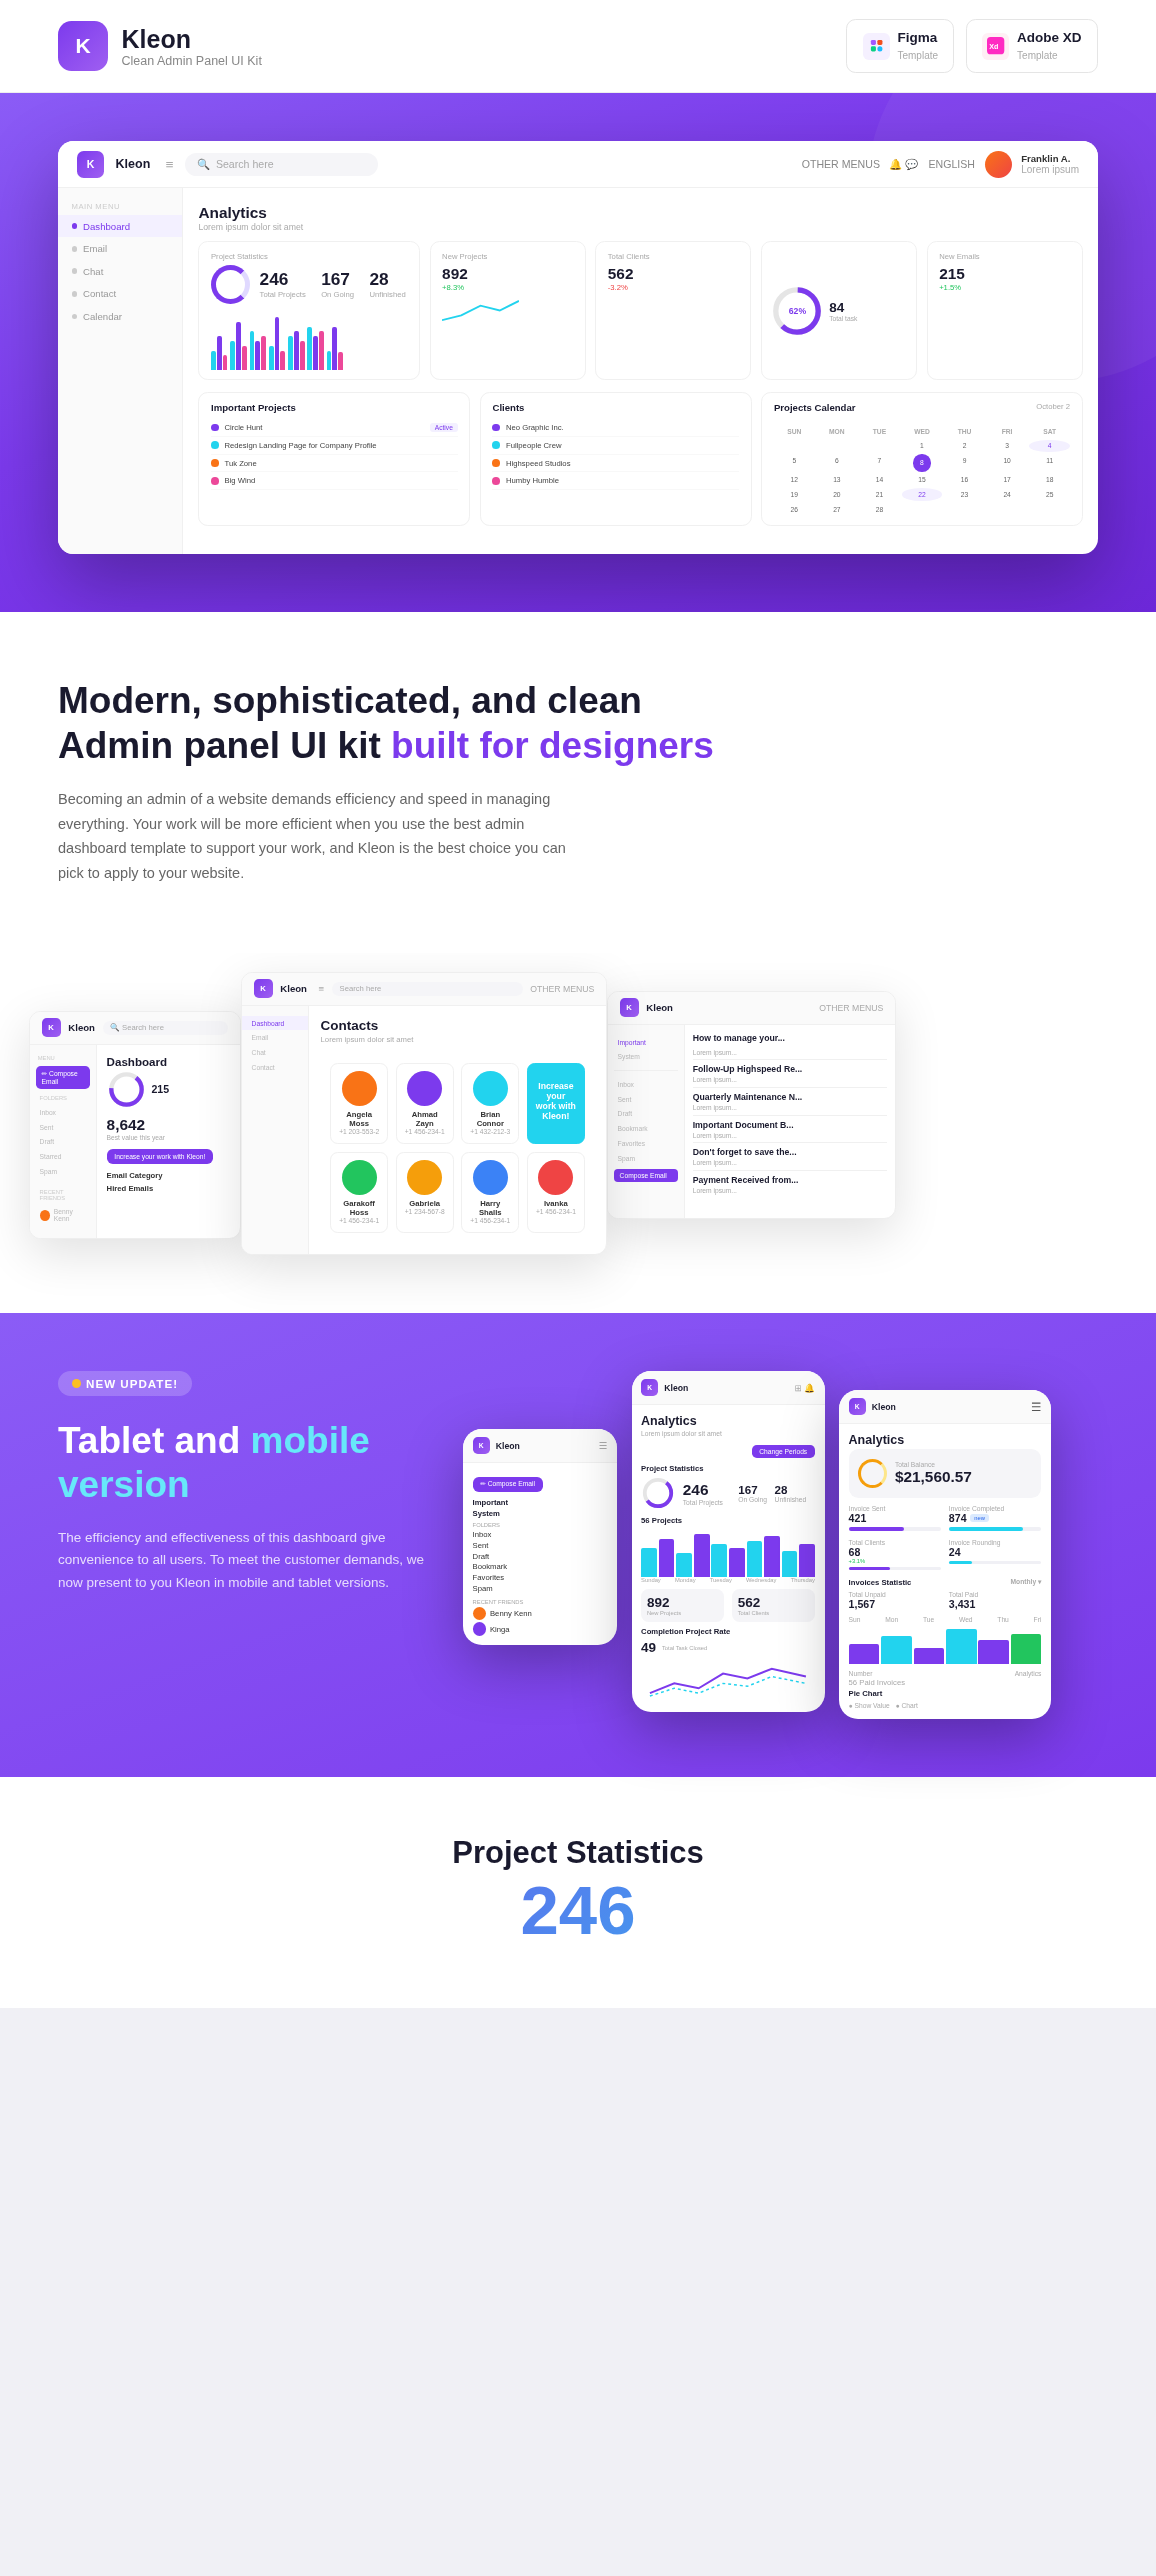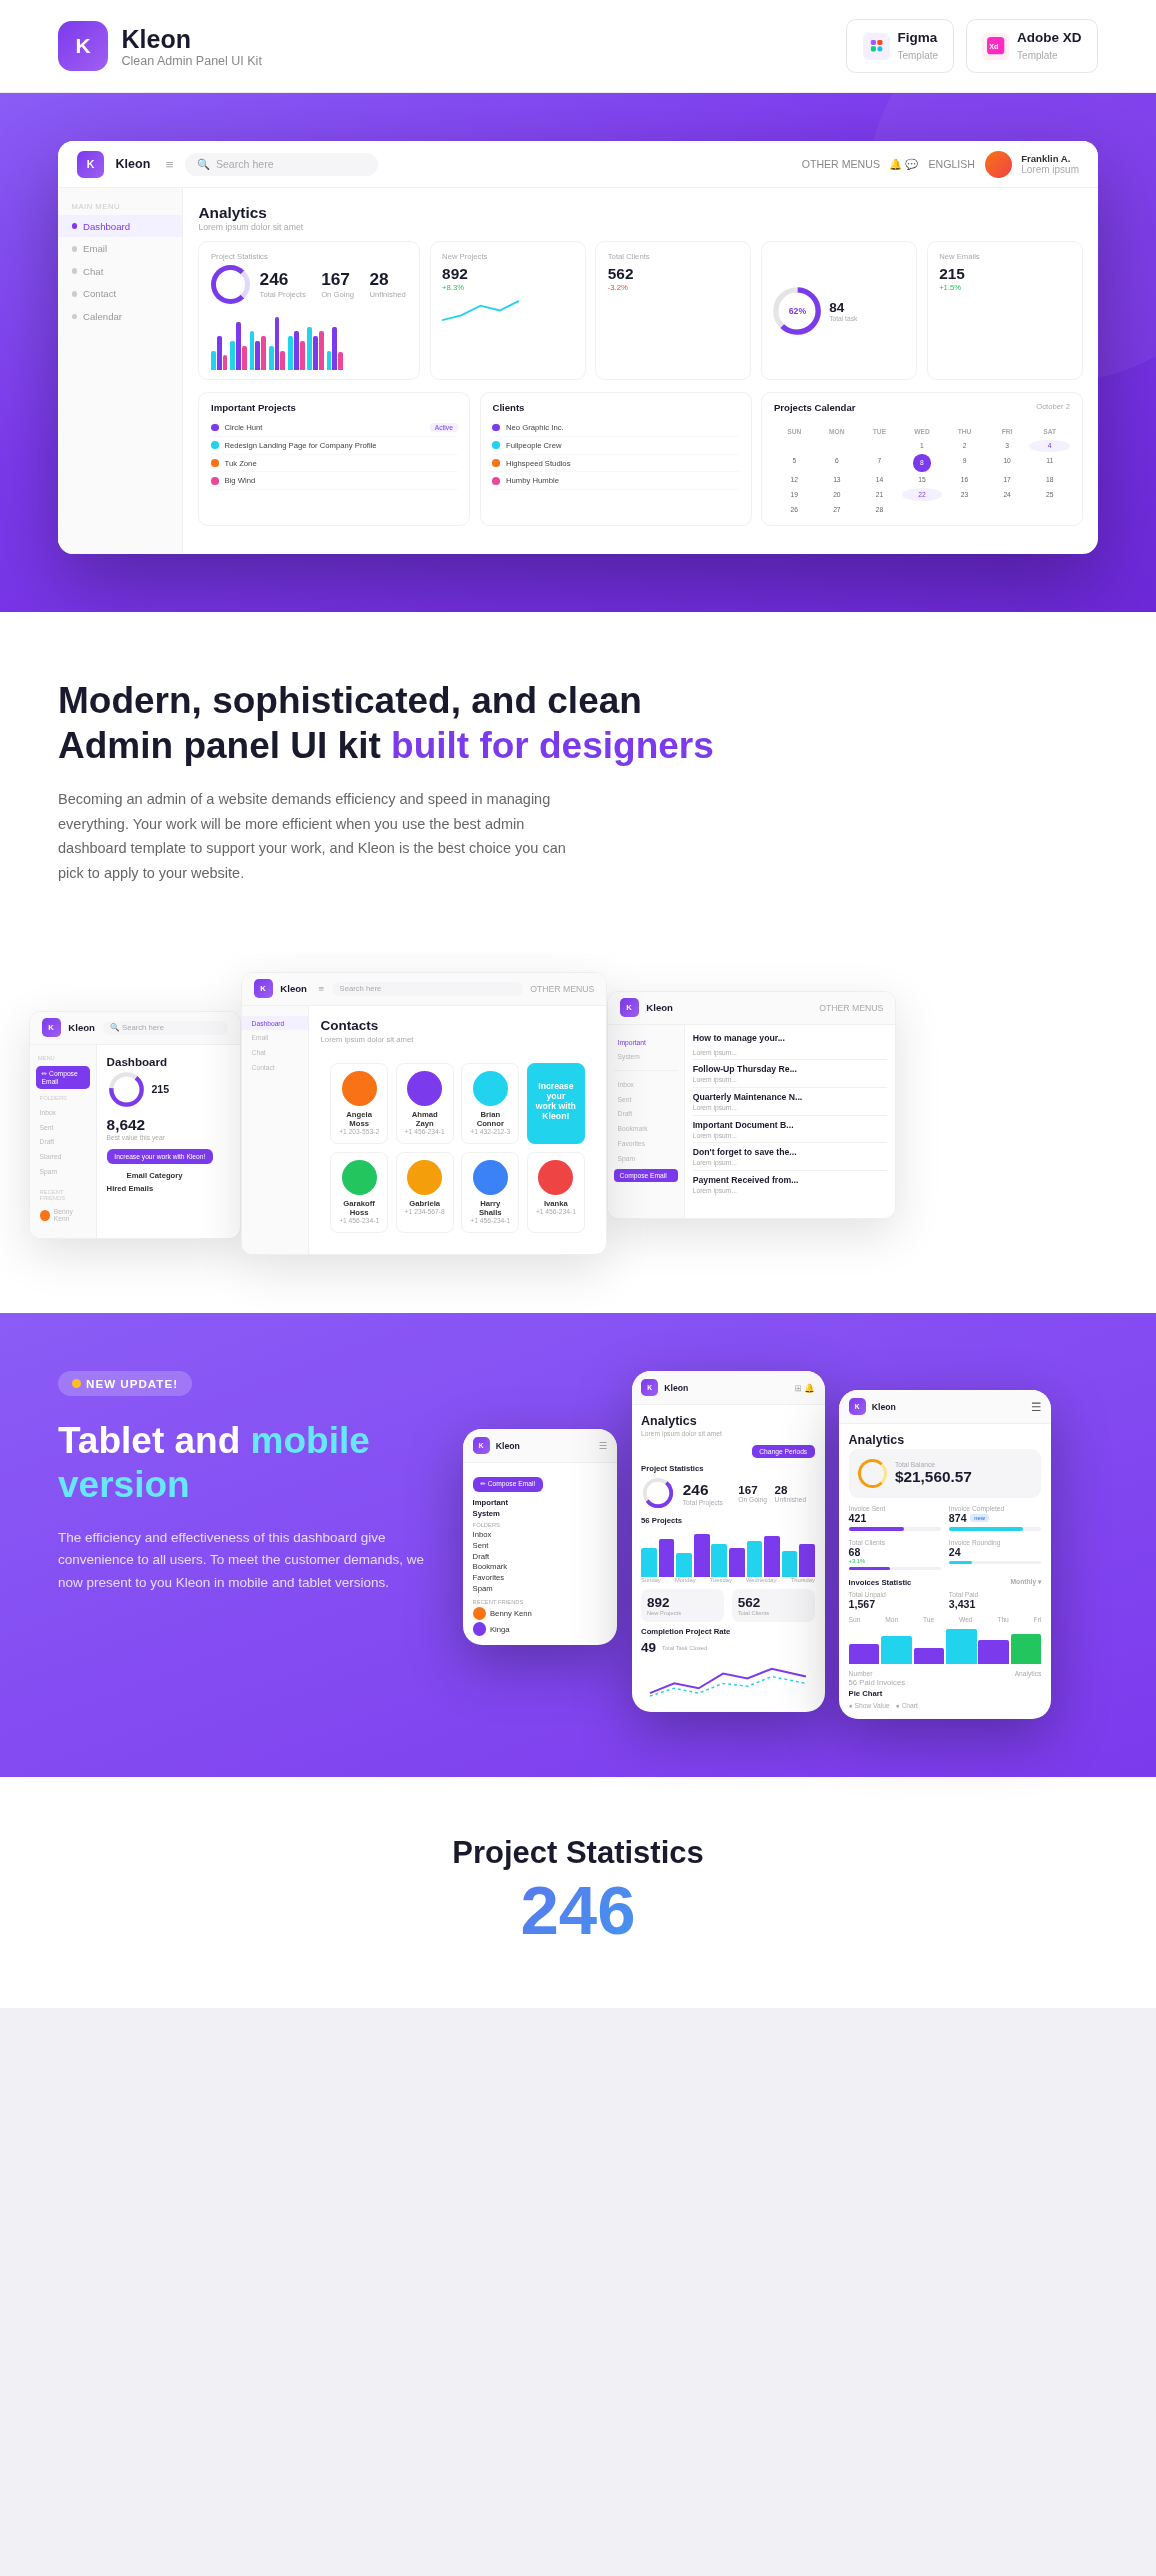--- a/index.html
+++ b/index.html
@@ -1011,21 +1011,21 @@
                 <circle cx="18" cy="18" r="14" fill="none" stroke="#7c3aed" stroke-width="4" stroke-dasharray="70 30" stroke-dashoffset="25"></circle>
               </svg>
             </div>
             <div>
               <div style="font-size:10.6px;font-weight:700;color:#1a1a2e;">215</div>
             </div>
           </div>
           <div style="font-size:15.4px;font-weight:800;color:#1a1a2e;">8,642</div>
           <div style="font-size:6.7px;color:#aaa;margin-bottom:7.7px;">Best value this year</div>
           <div style="background:#7c3aed;color:white;border-radius:5.8px;padding:3.9px 7.7px;font-size:6.7px;display:inline-block;margin-bottom:7.7px;">Increase your work with Kleon!</div>
-          <div style="font-size:7.7px;font-weight:700;color:#333;margin-bottom:3.9px;margin-left:20px;">Email Category</div>
+          <div style="font-size:7.7px;font-weight:700;color:#333;margin-bottom:3.9px;">Email Category</div>
           <div style="font-size:7.7px;font-weight:700;color:#333;margin-bottom:3.9px;">Hired Emails</div>
         </div>
       </div>
     </div>
 
     <div class="screen-mockup screen-mockup-md">
       <div class="screen-topbar">
         <div class="screen-logo-sm">K</div>
         <span class="screen-brand-sm">Kleon</span>
         <span style="font-size:9.6px;color:#aaa;margin-left:3.9px;">≡</span>
@@ -1101,21 +1101,21 @@
           <div class="screen-sidebar-item">Sent</div>
           <div class="screen-sidebar-item">Draft</div>
           <div class="screen-sidebar-item">Bookmark</div>
           <div class="screen-sidebar-item">Favorites</div>
           <div class="screen-sidebar-item">Spam</div>
           <div style="margin:3.9px 5.8px;background:#7c3aed;color:white;border-radius:3.9px;padding:2.9px 5.8px;font-size:6.7px;">Compose Email</div>
         </div>
         <div style="flex:1;padding:7.7px;">
           <div style="font-size:8.7px;font-weight:700;color:#1a1a2e;margin-bottom:5.8px;">How to manage your...</div>
           <div style="font-size:6.7px;color:#aaa;margin-bottom:3.9px;border-bottom:1px solid #f0f0f0;padding-bottom:3.9px;">Lorem ipsum...</div>
-          <div style="font-size:8.7px;font-weight:700;color:#1a1a2e;margin-bottom:1.9px;">Follow-Up Thursday Re...</div>
+          <div style="font-size:8.7px;font-weight:700;color:#1a1a2e;margin-bottom:1.9px;">Follow-Up Highspeed Re...</div>
           <div style="font-size:6.7px;color:#aaa;margin-bottom:3.9px;border-bottom:1px solid #f0f0f0;padding-bottom:3.9px;">Lorem ipsum...</div>
           <div style="font-size:8.7px;font-weight:700;color:#1a1a2e;margin-bottom:1.9px;">Quarterly Maintenance N...</div>
           <div style="font-size:6.7px;color:#aaa;margin-bottom:3.9px;border-bottom:1px solid #f0f0f0;padding-bottom:3.9px;">Lorem ipsum...</div>
           <div style="font-size:8.7px;font-weight:700;color:#1a1a2e;margin-bottom:1.9px;">Important Document B...</div>
           <div style="font-size:6.7px;color:#aaa;margin-bottom:3.9px;border-bottom:1px solid #f0f0f0;padding-bottom:3.9px;">Lorem ipsum...</div>
           <div style="font-size:8.7px;font-weight:700;color:#1a1a2e;margin-bottom:1.9px;">Don't forget to save the...</div>
           <div style="font-size:6.7px;color:#aaa;margin-bottom:3.9px;border-bottom:1px solid #f0f0f0;padding-bottom:3.9px;">Lorem ipsum...</div>
           <div style="font-size:8.7px;font-weight:700;color:#1a1a2e;margin-bottom:1.9px;">Payment Received from...</div>
           <div style="font-size:6.7px;color:#aaa;">Lorem ipsum...</div>
         </div>

